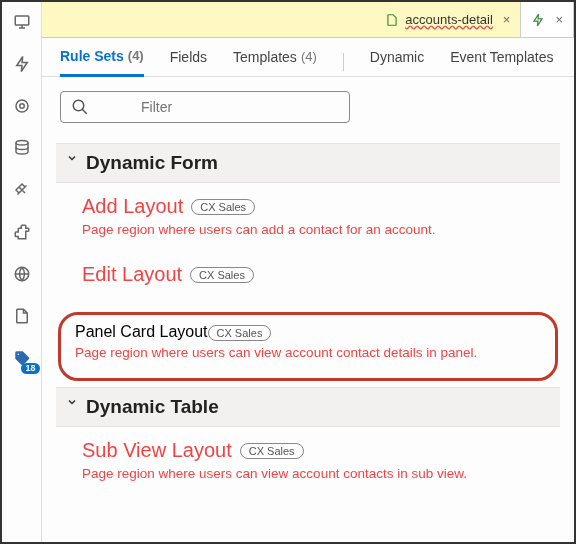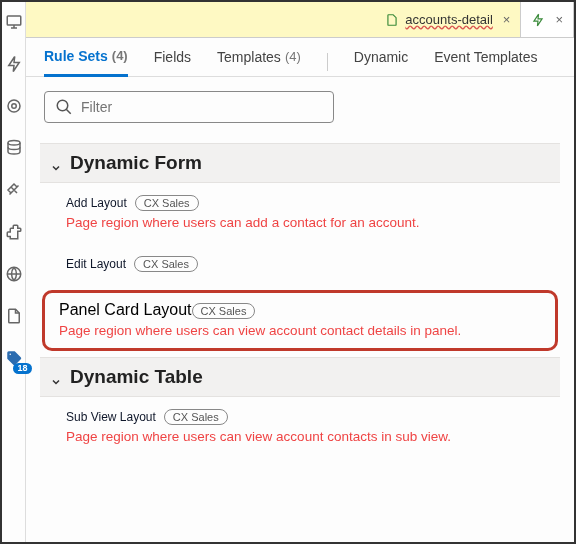--- a/index.html
+++ b/index.html
@@ -1,45 +1,45 @@
 <!DOCTYPE html>
 <html><head>
 <meta charset="utf-8">
 <style>
 * { box-sizing: border-box; margin: 0; padding: 0; font-family: -apple-system, BlinkMacSystemFont, "Segoe UI", Arial, sans-serif; }
 body { width: 576px; height: 544px; border: 2px solid #333; background: #fdfdfd; display: flex; overflow: hidden; }
-.sidebar { width: 24px; background: #fdfdfd; border-right: 1px solid #ddd; display: flex; flex-direction: column; align-items: center; padding-top: 8px; gap: 18px; }
+.sidebar { width: 40px; background: #fdfdfd; border-right: 1px solid #ddd; display: flex; flex-direction: column; align-items: center; padding-top: 8px; gap: 18px; }
 .sidebar-item { width: 24px; height: 24px; display: flex; align-items: center; justify-content: center; color: #666; cursor: pointer; position: relative; }
 .sidebar-item svg { width: 18px; height: 18px; }
 .badge { position: absolute; bottom: -4px; right: -6px; background: #0572ce; color: #fff; font-size: 9px; font-weight: 700; border-radius: 8px; padding: 1px 4px; line-height: 1; }
 .main { flex: 1; display: flex; flex-direction: column; overflow: hidden; }
 .tabs-bar { display: flex; background: #fef9c3; border-bottom: 1px solid #ccc; height: 36px; justify-content: flex-end; }
 .file-tab { display: flex; align-items: center; padding: 0 10px; gap: 6px; font-size: 13px; color: #333; border-right: 1px solid #ccc; cursor: pointer; position: relative; }
 .file-tab.active { background: #fff; }
 .file-icon { width: 14px; height: 14px; }
 .tab-label { text-decoration: underline wavy #d9534f; text-decoration-skip-ink: none; }
 .tab-close { color: #666; font-size: 13px; margin-left: 4px; }
 .subtabs { display: flex; align-items: center; gap: 26px; padding: 10px 18px 0 18px; border-bottom: 1px solid #ddd; font-size: 14px; color: #444; }
 .subtab { padding-bottom: 10px; cursor: pointer; display: flex; gap: 4px; text-align: center; }
 .subtab.active { color: #0572ce; border-bottom: 3px solid #0572ce; font-weight: 600; margin-bottom: -1px; }
 .subtab .count { color: #777; font-size: 13px; }
 .vsep { width: 1px; height: 18px; background: #ccc; }
 .content { padding: 14px 18px; overflow: auto; }
 .filter-box { display: flex; align-items: center; border: 1px solid #888; border-radius: 4px; width: 290px; padding: 6px 10px; gap: 8px; margin-bottom: 20px; }
 .filter-box svg { width: 18px; height: 18px; color: #555; }
-.filter-box input { border: none; outline: none; font-size: 14px; flex: 1; background: transparent; }
-.section-header { display: flex; align-items: flex-end; gap: 8px; background: #f2f1f0; padding: 8px 10px; border-top: 1px solid #e4e2e0; border-bottom: 1px solid #e4e2e0; margin-left: -4px; margin-right: -4px; }
+.filter-box input { border: none; outline: none; font-size: 14px; flex: 1; background: transparent; margin-left: 44px; }
+.section-header { display: flex; align-items: flex-start; gap: 8px; background: #f2f1f0; padding: 8px 10px; border-top: 1px solid #e4e2e0; border-bottom: 1px solid #e4e2e0; margin-left: -4px; margin-right: -4px; }
 .section-header .chev { width: 12px; height: 12px; }
 .section-header h2 { font-size: 19px; font-weight: 700; color: #222; }
 .layout-item { padding: 12px 6px 14px 22px; }
 .layout-item .row1 { display: flex; align-items: center; gap: 8px; }
-.layout-item .title { font-size: 12px; color: #0f172a; }
+.layout-item .title { font-size: 20px; color: #ef4444; }
 .pill { font-size: 11px; color: #555; border: 1px solid #888; border-radius: 10px; padding: 1px 8px; }
 .desc { font-size: 13.5px; color: #ef4444; margin-top: 4px; }
-.highlight-box { border: 3px solid #c0392b; border-radius: 10px; padding: 8px 8px 10px 14px; margin: 4px -2px 6px -2px; }
+.highlight-box { border: 3px solid #c0392b; border-radius: 20px; padding: 8px 8px 18px 14px; margin: 12px -2px 6px -2px; }
 .highlight-box .title { font-size: 16px; }
 </style>
 </head>
 <body>
 
 <div class="sidebar">
   <div class="sidebar-item">
       <svg viewBox="0 0 24 24" fill="none" stroke="currentColor" stroke-width="2">
         <rect x="3" y="4" width="18" height="12" rx="1"></rect>
         <line x1="8" y1="20" x2="16" y2="20"></line>

